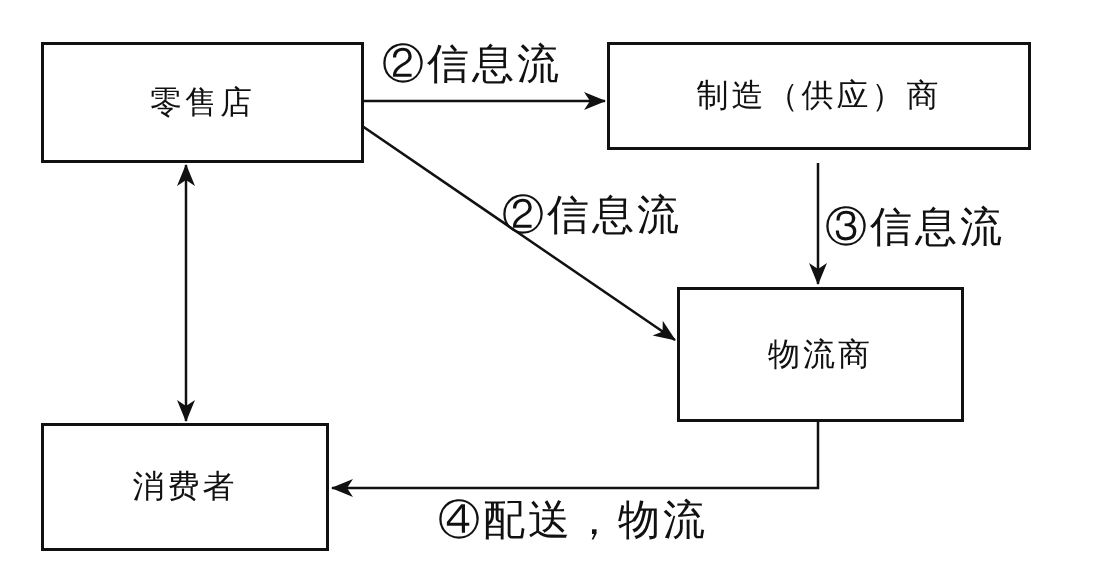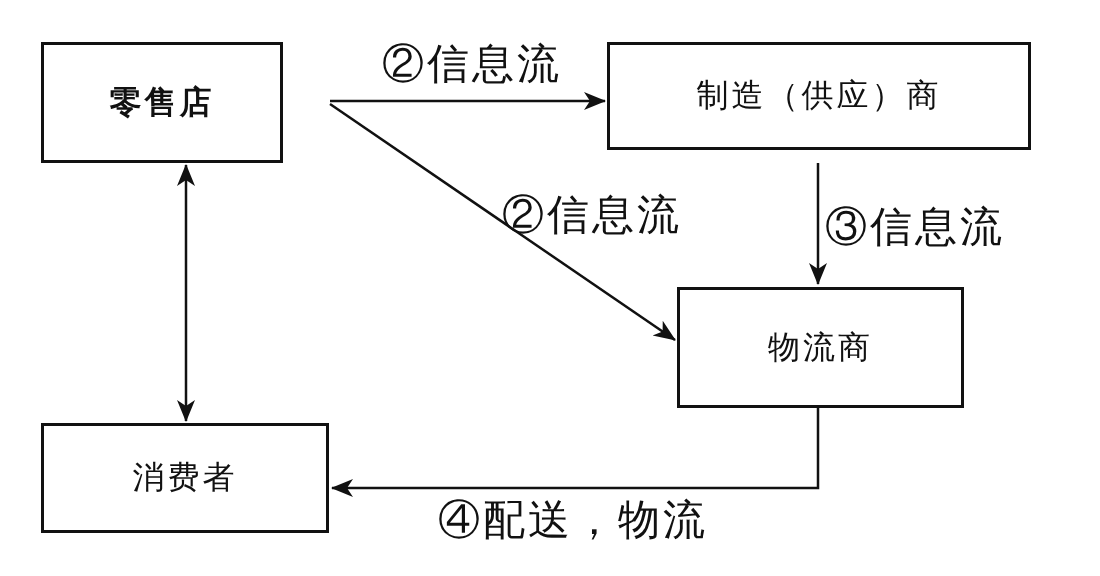--- a/index.html
+++ b/index.html
@@ -25,24 +25,24 @@
     display: flex;
     align-items: center;
     justify-content: center;
   }
   .node-label {
     font-size: 32px;
     letter-spacing: 3px;
     color: #111111;
     white-space: nowrap;
   }
-  .node-retail       { left: 41px;  top: 42px;  width: 242px; height: 121px; font-weight: bold; }
+  .node-retail       { left: 41px;  top: 42px;  width: 323px; height: 121px; }
   .node-manufacturer { left: 607px; top: 42px;  width: 424px; height: 108px; }
-  .node-logistics    { left: 677px; top: 287px; width: 287px; height: 121px; font-family: Liberation Mono, monospace; }
-  .node-consumer     { left: 41px;  top: 423px; width: 288px; height: 110px; }
+  .node-logistics    { left: 677px; top: 287px; width: 287px; height: 135px; font-family: Liberation Mono, monospace; }
+  .node-consumer     { left: 41px;  top: 423px; width: 288px; height: 128px; }
   .flow-label {
     position: absolute;
     font-size: 42px;
     letter-spacing: 3px;
     color: #111111;
     white-space: nowrap;
     transform: translate(-50%, -50%);
   }
   .label-flow2-top  { left: 472px; top: 64px;  }
   .label-flow2-diag { left: 592px; top: 215px; }

